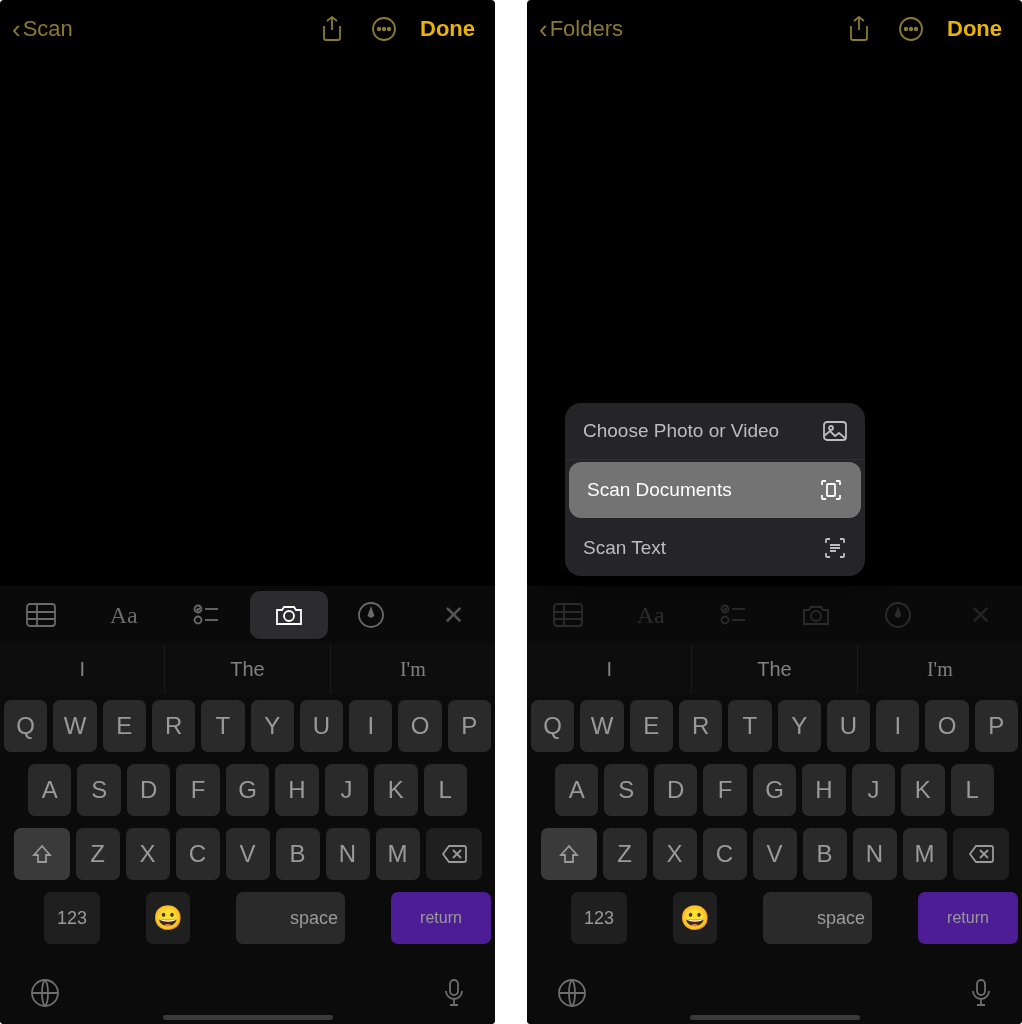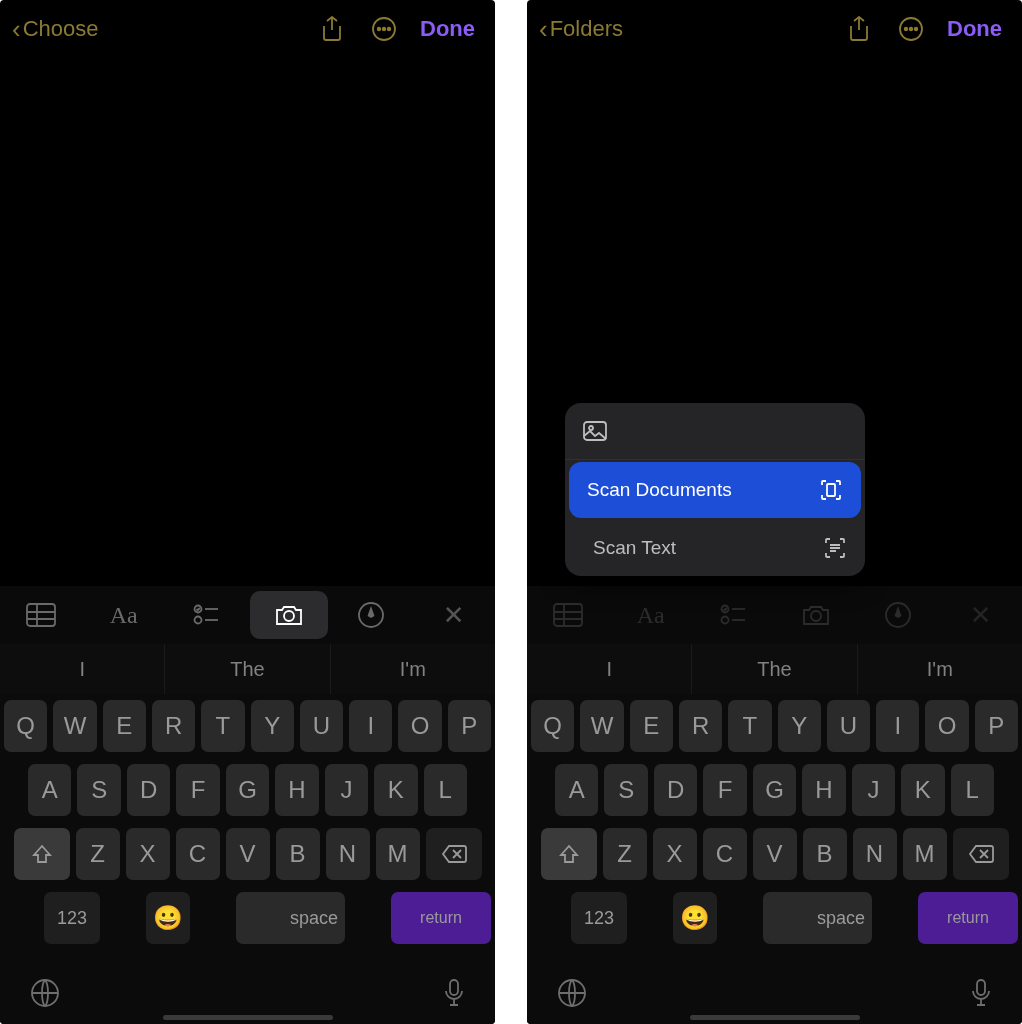--- a/index.html
+++ b/index.html
@@ -44,21 +44,21 @@
   .nav-spacer { flex: 1; }
   .nav-icon {
     width: 36px; height: 36px;
     display: flex; align-items: center; justify-content: center;
     color: #8a7a32;
     margin: 0 8px;
   }
   .nav-done {
     font-size: 22px;
     font-weight: 600;
-    color: #8b5cf6;
+    color: #eab308;
     margin-left: 10px;
     margin-right: 8px;
   }
   .note-body {
     flex: 1;
     background: #000;
     position: relative;
   }
   
   .context-menu {
@@ -73,23 +73,23 @@
   }
   .menu-item {
     display: flex;
     align-items: center;
     justify-content: space-between;
     padding: 16px 18px;
     font-size: 19px;
     color: #bdbdbd;
     border-bottom: 1px solid rgba(255,255,255,0.05);
   }
-  .menu-item:last-child { border-bottom: none; margin-left: 10px; }
+  .menu-item:last-child { border-bottom: none; }
   .menu-item.highlight {
-    background: #1d4ed8;
+    background: #737373;
     color: #fff;
     border-radius: 12px;
     margin: 2px 4px;
     border-bottom: none;
   }
   .menu-item .mi-icon {
     width: 24px; height: 24px;
     display:flex; align-items:center; justify-content:center;
   }
   
@@ -126,21 +126,21 @@
   }
   .pred {
     flex: 1;
     display: flex;
     align-items: center;
     justify-content: center;
     color: #828282;
     font-size: 20px;
     border-right: 1px solid #1a1a1a;
   }
-  .pred:last-child { border-right: none; }
+  .pred:last-child { border-right: none; font-family: Liberation Serif, serif; }
   
   .keyboard {
     background: #0b0b0b;
     padding: 6px 4px 10px 4px;
   }
   .krow {
     display: flex;
     justify-content: center;
     gap: 6px;
     margin-bottom: 12px;
@@ -189,21 +189,21 @@
   }
   svg { stroke: currentColor; fill: none; stroke-width: 1.8; }
 </style>
 </head>
 <body>
 
 <div class="phone">
   <div class="navbar">
     <div class="nav-back">
       <span class="chev">‹</span>
-      <span>Choose</span>
+      <span>Scan</span>
     </div>
     <div class="nav-spacer"></div>
     <div class="nav-icon">
       <svg width="22" height="26" viewBox="0 0 22 26">
           <path d="M11 1v13M6 5l5-4 5 4M3 10v12a2 2 0 0 0 2 2h12a2 2 0 0 0 2-2V10"></path>
         </svg>
     </div>
     <div class="nav-icon">
       <svg width="26" height="26" viewBox="0 0 26 26">
           <circle cx="13" cy="13" r="11"></circle>
@@ -340,20 +340,21 @@
           <circle cx="13" cy="13" r="1.3" fill="currentColor"></circle>
           <circle cx="18" cy="13" r="1.3" fill="currentColor"></circle>
         </svg>
     </div>
     <div class="nav-done">Done</div>
   </div>
 
   <div class="note-body">
     <div class="context-menu">
       <div class="menu-item">
+        <span>Choose Photo or Video</span>
         <span class="mi-icon">
             <svg width="24" height="20" viewBox="0 0 24 20">
               <rect x="1" y="1" width="22" height="18" rx="3"></rect>
               <circle cx="8" cy="7" r="2"></circle>
               <path d="M1 15l6-5 5 5 4-3 7 6"></path>
             </svg>
           </span>
       </div>
       <div class="menu-item highlight">
         <span>Scan Documents</span>

